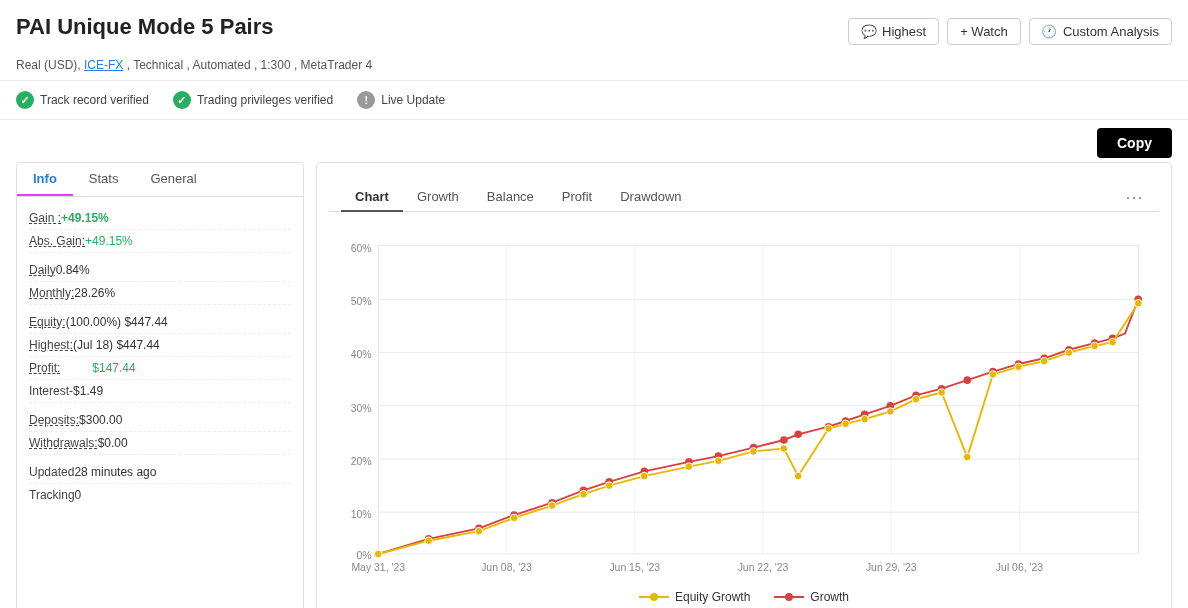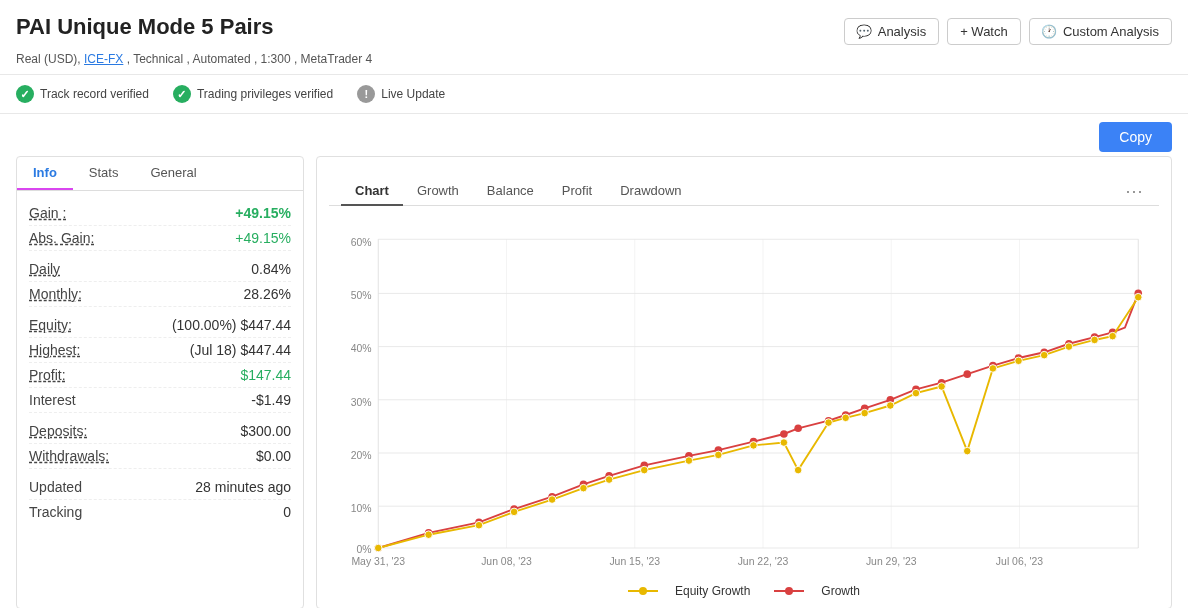--- a/index.html
+++ b/index.html
@@ -3,86 +3,86 @@
   <meta charset="utf-8">
   <style>
     * { box-sizing: border-box; margin: 0; padding: 0; }
     body { font-family: Arial, sans-serif; font-size: 13px; background: #f0f2f5; color: #333; }
 
     .page-wrapper { background: #fff; width: 1188px; min-height: 608px; }
 
     
     .header { padding: 14px 16px 8px 16px; border-bottom: 1px solid #e8e8e8; display: flex; align-items: flex-start; justify-content: space-between; }
     .header-left {}
-    .page-title { font-size: 22px; font-weight: bold; color: #222; margin-bottom: 12px; }
+    .page-title { font-size: 22px; font-weight: bold; color: #222; margin-bottom: 18px; }
     .subtitle { font-size: 12px; color: #555; }
     .subtitle a { color: #2a7ae2; text-decoration: underline; cursor: pointer; }
     .header-right { display: flex; gap: 8px; align-items: center; margin-top: 4px; }
     .btn-header { display: flex; align-items: center; gap: 5px; padding: 5px 12px; border: 1px solid #ccc; border-radius: 4px; background: #fff; cursor: pointer; font-size: 13px; color: #333; }
     .btn-watch { font-weight: 500; }
 
     
     .badges-row { padding: 10px 16px; display: flex; align-items: center; gap: 24px; border-bottom: 1px solid #e8e8e8; }
     .badge { display: flex; align-items: center; gap: 6px; font-size: 12px; color: #444; }
     .badge-icon-green { width: 18px; height: 18px; border-radius: 50%; background: #27ae60; display: flex; align-items: center; justify-content: center; color: white; font-size: 11px; font-weight: bold; }
     .badge-icon-gray { width: 18px; height: 18px; border-radius: 50%; background: #999; display: flex; align-items: center; justify-content: center; color: white; font-size: 11px; font-weight: bold; }
 
     
     .copy-btn-row { display: flex; justify-content: flex-end; padding: 8px 16px 4px; }
-    .btn-copy { background: #3b82f6; color: #fff; border: none; border-radius: 4px; padding: 7px 20px; font-size: 14px; font-weight: 400; cursor: pointer; }
+    .btn-copy { background: #000000; color: #fff; border: none; border-radius: 4px; padding: 7px 20px; font-size: 14px; font-weight: 700; cursor: pointer; }
 
     
     .main-content { display: flex; padding: 0 16px 16px; gap: 12px; }
 
     
     .left-panel { width: 288px; flex-shrink: 0; border: 1px solid #e0e0e0; border-radius: 4px; background: #fff; }
     .tabs-row { display: flex; border-bottom: 1px solid #ddd; }
     .tab { padding: 8px 16px; cursor: pointer; font-size: 13px; color: #555; border-bottom: 2px solid transparent; }
     .tab.active { border-bottom: 2px solid #d946ef; color: #2a7ae2; font-weight: 600; }
 
     .info-content { padding: 10px 12px; }
-    .info-row { display: flex; justify-content: space-between; align-items: baseline; padding: 4px 0; border-bottom: 1px dashed #eee; font-size: 14px; }
+    .info-row { display: flex; align-items: baseline; padding: 4px 0; border-bottom: 1px dashed #eee; font-size: 12px; }
     .info-row:last-child { border-bottom: none; }
     .info-label { color: #444; text-decoration: underline; text-decoration-style: dashed; cursor: default; }
     .info-label-plain { color: #444; }
     .info-value { color: #333; text-align: right; }
     .info-value.green { color: #27ae60; font-weight: bold; }
     .info-value.green-normal { color: #27ae60; }
     .spacer-row { height: 6px; }
 
     
     .right-panel { flex: 1; border: 1px solid #e0e0e0; border-radius: 4px; background: #fff; padding: 12px; }
     .chart-tabs-row { display: flex; align-items: center; padding: 8px 12px 0; border-bottom: 1px solid #ddd; gap: 0; }
     .chart-tab { padding: 6px 14px; cursor: pointer; font-size: 13px; color: #555; border-bottom: 2px solid transparent; margin-bottom: -1px; }
     .chart-tab.active { color: #333; font-weight: 600; border-bottom: 2px solid #555; }
     .chart-more { margin-left: auto; color: #888; cursor: pointer; font-size: 18px; line-height: 1; padding: 0 4px; }
 
     .chart-area { padding: 10px 16px 0; position: relative; height: 390px; }
 
     
     .chart-svg-container { width: 100%; height: 360px; position: relative; }
     .legend { display: flex; justify-content: center; gap: 24px; padding: 8px 0 4px; font-size: 12px; }
-    .legend-item { display: flex; align-items: center; gap: 17px; }
+    .legend-item { display: flex; align-items: center; gap: 6px; }
   </style>
 </head>
 <body>
 
 <div class="page-wrapper">
 
   <div class="header">
     <div class="header-left">
       <div class="page-title">PAI Unique Mode 5 Pairs</div>
       <div class="subtitle">
         Real (USD), <a>ICE-FX</a> , Technical , Automated , 1:300 , MetaTrader 4
       </div>
     </div>
     <div class="header-right">
       <button class="btn-header">
         <span>💬</span>
-        <span>Analysis</span>
+        <span>Highest</span>
       </button>
       <button class="btn-header btn-watch">
         <span>+ Watch</span>
       </button>
       <button class="btn-header">
         <span>🕐</span>
         <span>Custom Analysis</span>
       </button>
     </div>
   </div>

